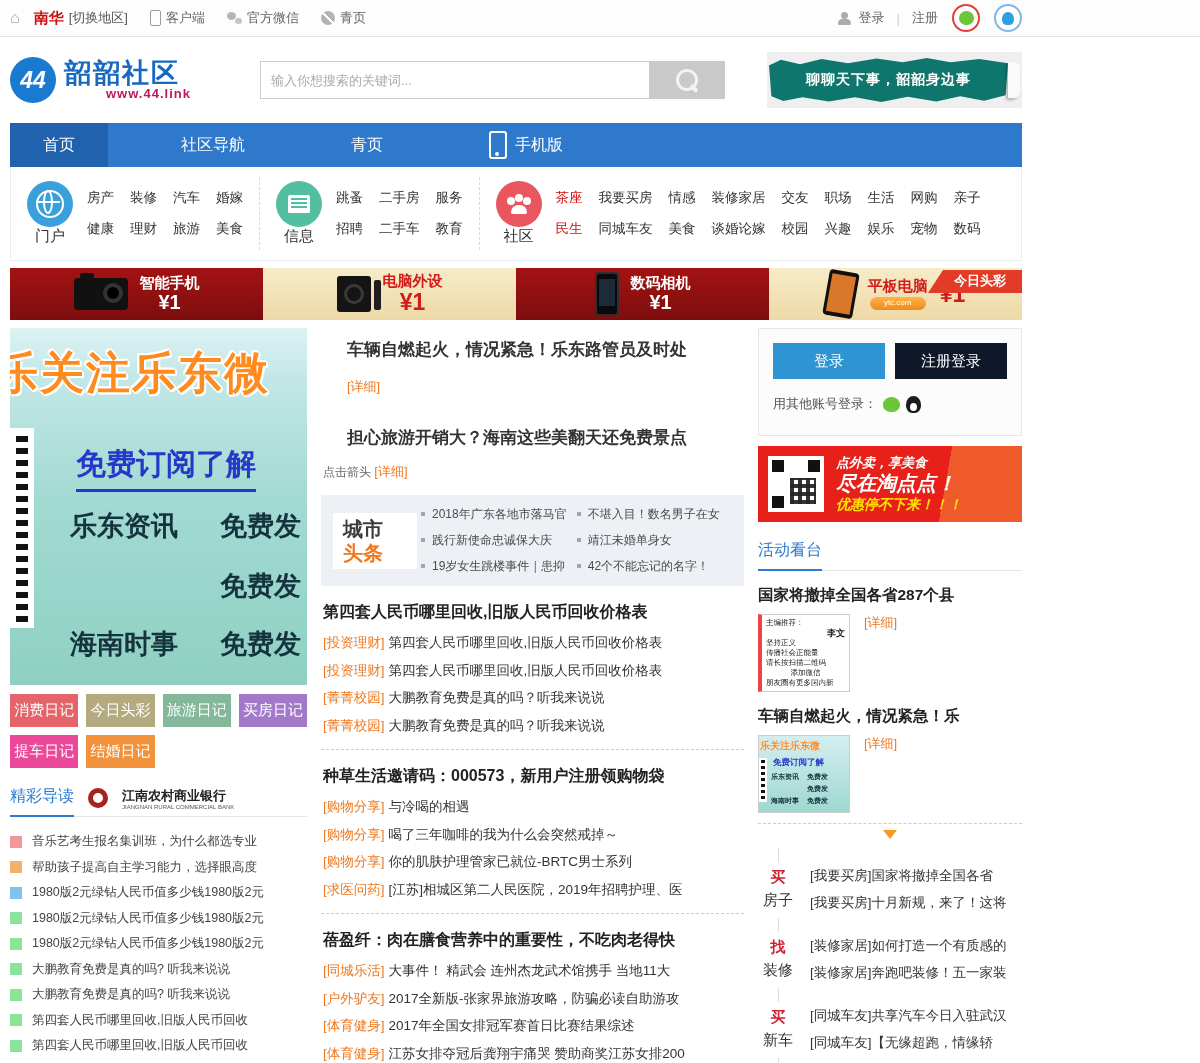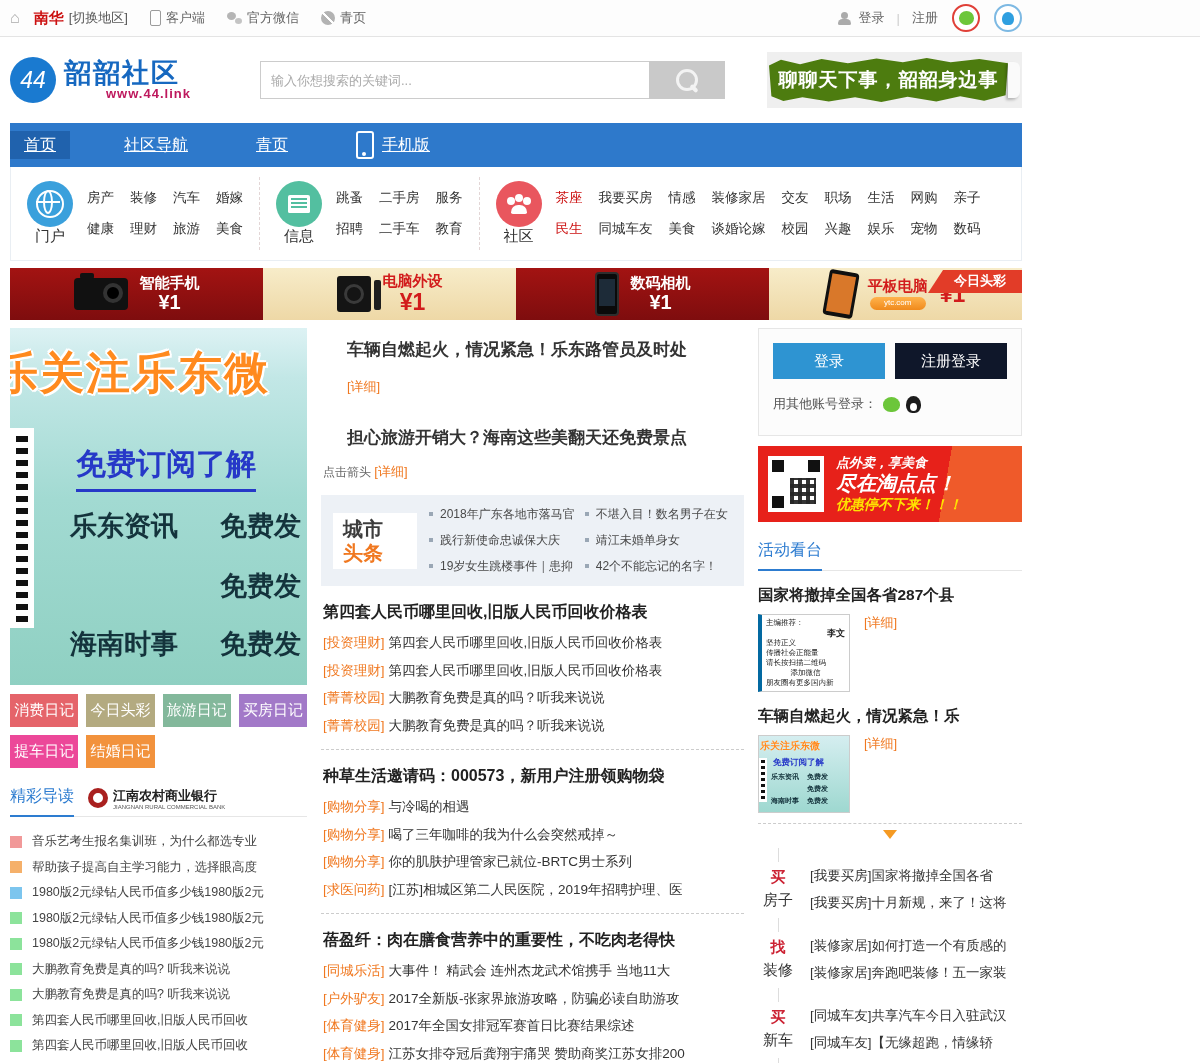--- a/index.html
+++ b/index.html
@@ -26,36 +26,36 @@
   .i-user::after{content:"";position:absolute;bottom:0;left:0;width:13px;height:6px;border-radius:6px 6px 2px 2px;background:#ababab;}
   .tb-sep{color:#ccc;margin:0 4px;}
   .badge{width:24px;height:24px;border-radius:50%;background:#fff;display:flex;align-items:center;justify-content:center;margin-left:6px;}
   .badge-wx{border:2px solid #e04038;}
   .badge-wx i{width:15px;height:14px;border-radius:50% 50% 46% 46%;background:#6cc63a;display:block;}
   .badge-qq{border:2px solid #7db9e3;}
   .badge-qq i{width:12px;height:13px;border-radius:50% 50% 40% 40%;background:#2f9fe0;display:block;}
   
   .header{height:86px;display:flex;align-items:center;}
   .logo{display:flex;align-items:center;gap:8px;width:250px;}
-  .logo-circle{width:46px;height:46px;border-radius:50%;background:#1a7ad0;color:#fff;display:flex;align-items:center;justify-content:center;font-size:23px;font-weight:normal;font-style:italic;}
+  .logo-circle{width:46px;height:46px;border-radius:50%;background:#1a7ad0;color:#fff;display:flex;align-items:center;justify-content:center;font-size:23px;font-weight:bold;font-style:italic;}
   .logo-name{color:#1668c0;font-weight:bold;font-size:27px;letter-spacing:2px;line-height:26px;}
   .logo-url{color:#be185d;font-weight:bold;font-size:13px;letter-spacing:1px;margin-left:42px;}
   .search{display:flex;}
   .search input{width:368px;height:36px;border:1px solid #ccc;border-right:none;padding:0 10px;font-size:13px;color:#333;outline:none;}
   .search input::placeholder{color:#aaa;}
   .search-btn{width:76px;height:38px;background:#c9c9c9;border:none;display:flex;align-items:center;justify-content:center;cursor:pointer;}
   .mag{position:relative;width:16px;height:16px;border:3px solid #f3f3f3;border-radius:50%;display:block;}
   .mag::after{content:"";position:absolute;width:4px;height:9px;background:#f3f3f3;left:13px;top:12px;transform:rotate(-45deg);border-radius:2px;}
   .banner{margin-left:auto;width:255px;height:56px;position:relative;background:#efefef;}
-  .banner-inner{position:absolute;left:2px;right:14px;top:4px;bottom:4px;background:#4d7c0f;color:#fff;font-size:19px;font-weight:bold;display:flex;align-items:center;justify-content:center;letter-spacing:1px;
+  .banner-inner{position:absolute;left:2px;right:14px;top:4px;bottom:4px;background:#0f766e;color:#fff;font-size:14px;font-weight:bold;display:flex;align-items:center;justify-content:center;letter-spacing:1px;
     clip-path:polygon(0% 20%,5% 8%,13% 17%,22% 6%,33% 15%,45% 5%,56% 13%,66% 4%,76% 13%,88% 6%,100% 15%,99% 82%,90% 93%,80% 84%,70% 95%,58% 85%,47% 96%,36% 86%,25% 95%,14% 86%,6% 94%,1% 84%);}
   .banner-curl{position:absolute;right:2px;top:10px;width:12px;height:36px;background:#fafafa;border-radius:0 6px 6px 0;box-shadow:-2px 2px 3px rgba(0,0,0,.25);}
   
   .nav{height:44px;background:#2e79cb;display:flex;align-items:center;color:#fff;}
-  .nav-item{padding:0 14px;height:28px;display:flex;align-items:center;font-size:16px;gap:8px;cursor:pointer;text-decoration:underline;}
+  .nav-item{padding:0 33px;height:44px;display:flex;align-items:center;font-size:16px;gap:8px;cursor:pointer;}
   .nav-item.active{background:#2062ad;}
   .nav-item.m{margin-left:40px;}
   .i-phone-n{width:14px;height:24px;border:2px solid #fff;border-radius:3px;position:relative;display:inline-block;}
   .i-phone-n::after{content:"";position:absolute;bottom:1px;left:4px;width:4px;height:4px;border-radius:50%;background:#fff;}
   
   .cats{display:flex;background:#fff;border:1px solid #e9eef3;border-top:none;padding:10px 0;}
   .cat-group{display:flex;align-items:center;gap:14px;padding:4px 16px;border-right:1px dashed #e3d6d6;}
   .cat-group:last-child{border-right:none;}
   .cat-ico-stack{display:flex;flex-direction:column;align-items:center;}
   .cat-ico{width:46px;height:46px;border-radius:50%;display:flex;align-items:center;justify-content:center;position:relative;}
@@ -111,33 +111,33 @@
   .promo-sub{position:absolute;top:116px;left:66px;font-size:30px;font-weight:bold;color:#2638c8;border-bottom:3px solid #2638c8;padding-bottom:4px;white-space:nowrap;}
   .promo-row{position:absolute;left:60px;display:flex;font-size:27px;font-weight:bold;color:#14333c;white-space:nowrap;}
   .promo-row .pl{width:150px;}
   .pr0{top:180px;} .pr1{top:240px;} .pr2{top:298px;}
   
   .diary{display:grid;grid-template-columns:repeat(4,1fr);gap:8px;margin-top:9px;}
   .diary-btn{height:33px;color:#fff;font-size:15px;display:flex;align-items:center;justify-content:center;cursor:pointer;}
   
   .sec-head{display:flex;align-items:center;gap:14px;margin-top:18px;border-bottom:1px solid #e6e6e6;}
   .sec-title{color:#2d7cd0;font-size:16px;padding-bottom:8px;border-bottom:2px solid #2d7cd0;margin-bottom:-1px;}
-  .bank{display:flex;align-items:center;gap:5px;padding-bottom:6px;}
+  .bank{display:flex;align-items:center;gap:14px;padding-bottom:6px;}
   .bank-logo{width:20px;height:20px;border:5px solid #a9201f;border-radius:50%;box-sizing:border-box;}
   .bank-name{font-size:13px;font-weight:bold;color:#222;line-height:13px;}
   .bank-sub{font-size:6px;color:#555;display:block;letter-spacing:0;}
   .hl-list{margin-top:12px;}
   .hl-item{display:flex;align-items:center;gap:10px;height:25.5px;font-size:12.5px;color:#444;cursor:pointer;white-space:nowrap;overflow:hidden;}
   .sq{width:12px;height:12px;flex:none;}
   
   .f-title{font-size:17px;font-weight:bold;color:#333;margin:10px 0 0 26px;white-space:nowrap;overflow:hidden;}
   .more{color:#f07820;font-size:13px;}
   .more-row{margin:16px 0 0 26px;}
   .click-row{margin:14px 0 0 2px;font-size:12px;color:#666;}
-  .headline{margin-top:14px;background:#edf1f6;padding:11px 12px;display:flex;gap:12px;align-items:center;}
+  .headline{margin-top:14px;background:#edf1f6;padding:11px 12px;display:flex;gap:4px;align-items:center;}
   .hl-label{background:#fff;width:74px;padding:4px 0 4px 10px;line-height:24px;font-size:20px;font-weight:bold;position:relative;flex:none;}
   .hl-top{color:#3c3c3c;} .hl-bot{color:#f07820;}
   .hl-label::after{content:"";position:absolute;right:-8px;top:24px;border:8px solid transparent;border-left-color:#fff;}
   .hl-bullets{display:grid;grid-template-columns:1fr 1fr;row-gap:9px;column-gap:10px;font-size:12px;color:#4a4a4a;}
   .hl-b{white-space:nowrap;overflow:hidden;cursor:pointer;}
   .hl-b::before{content:"";display:inline-block;width:4px;height:4px;background:#9aa7b5;margin-right:7px;vertical-align:2px;}
   .m-sec-title{font-size:16px;font-weight:bold;color:#222;margin:16px 0 6px 2px;white-space:nowrap;overflow:hidden;}
   .m-item{line-height:27.5px;font-size:13.5px;color:#333;white-space:nowrap;overflow:hidden;margin-left:2px;cursor:pointer;}
   .m-tag{color:#f07820;margin-right:4px;}
   .dash{border:none;border-top:1px dashed #ccc;margin:10px 0 0 0;}
@@ -156,21 +156,21 @@
   .qr::before{content:"";position:absolute;left:4px;top:4px;width:12px;height:12px;background:#111;box-shadow:36px 0 0 #111,0 36px 0 #111;}
   .qr::after{content:"";position:absolute;left:22px;top:22px;width:26px;height:26px;
     background:repeating-linear-gradient(90deg,#111 0 4px,#fff 4px 8px),repeating-linear-gradient(0deg,#111 0 4px,#fff 4px 8px);background-blend-mode:multiply;opacity:.85;}
   .qr-txt{display:flex;flex-direction:column;line-height:1.25;font-style:italic;font-weight:bold;}
   .qr-l1{color:#fff;font-size:13px;}
   .qr-l2{color:#fff;font-size:20px;}
   .qr-l3{color:#ffe400;font-size:14px;}
   .act-title{font-size:15.5px;font-weight:bold;color:#222;margin:14px 0 8px 0;white-space:nowrap;overflow:hidden;}
   .act-row{display:flex;gap:14px;align-items:flex-start;}
   .thumb{width:92px;height:78px;border:1px solid #ccc;box-sizing:border-box;background:#fff;overflow:hidden;flex:none;cursor:pointer;}
-  .thumb-ed{border-left:4px solid #0369a1;padding:3px 4px;font-size:7.5px;line-height:10px;color:#222;}
+  .thumb-ed{border-left:4px solid #ef4444;padding:3px 4px;font-size:7.5px;line-height:10px;color:#222;}
   .thumb-ed .t-name{text-align:right;font-weight:bold;font-size:9px;}
   .thumb-promo{position:relative;background:linear-gradient(180deg,#d5eef0,#9ed8d0);font-weight:bold;}
   .tp-title{color:#ff8a1e;font-size:10px;white-space:nowrap;text-shadow:0 0 1px #fff;margin:3px 0 2px 1px;}
   .tp-sub{color:#2638c8;font-size:8.5px;margin:4px 0 3px 14px;white-space:nowrap;}
   .tp-row{display:flex;gap:8px;font-size:7px;color:#14333c;margin:2px 0 0 12px;white-space:nowrap;}
   .tp-row .pl{width:28px;}
   .tp-qr{position:absolute;left:0;top:22px;width:8px;height:44px;background:#fff;
     background-image:repeating-linear-gradient(180deg,#111 0 3px,transparent 3px 6px);background-size:4px 100%;background-position:2px 2px;background-repeat:no-repeat;}
   .arrow-down{width:0;height:0;border:7px solid transparent;border-top:9px solid #f59a23;margin:6px auto 0 auto;}
   .group{display:flex;gap:12px;margin-top:2px;}

